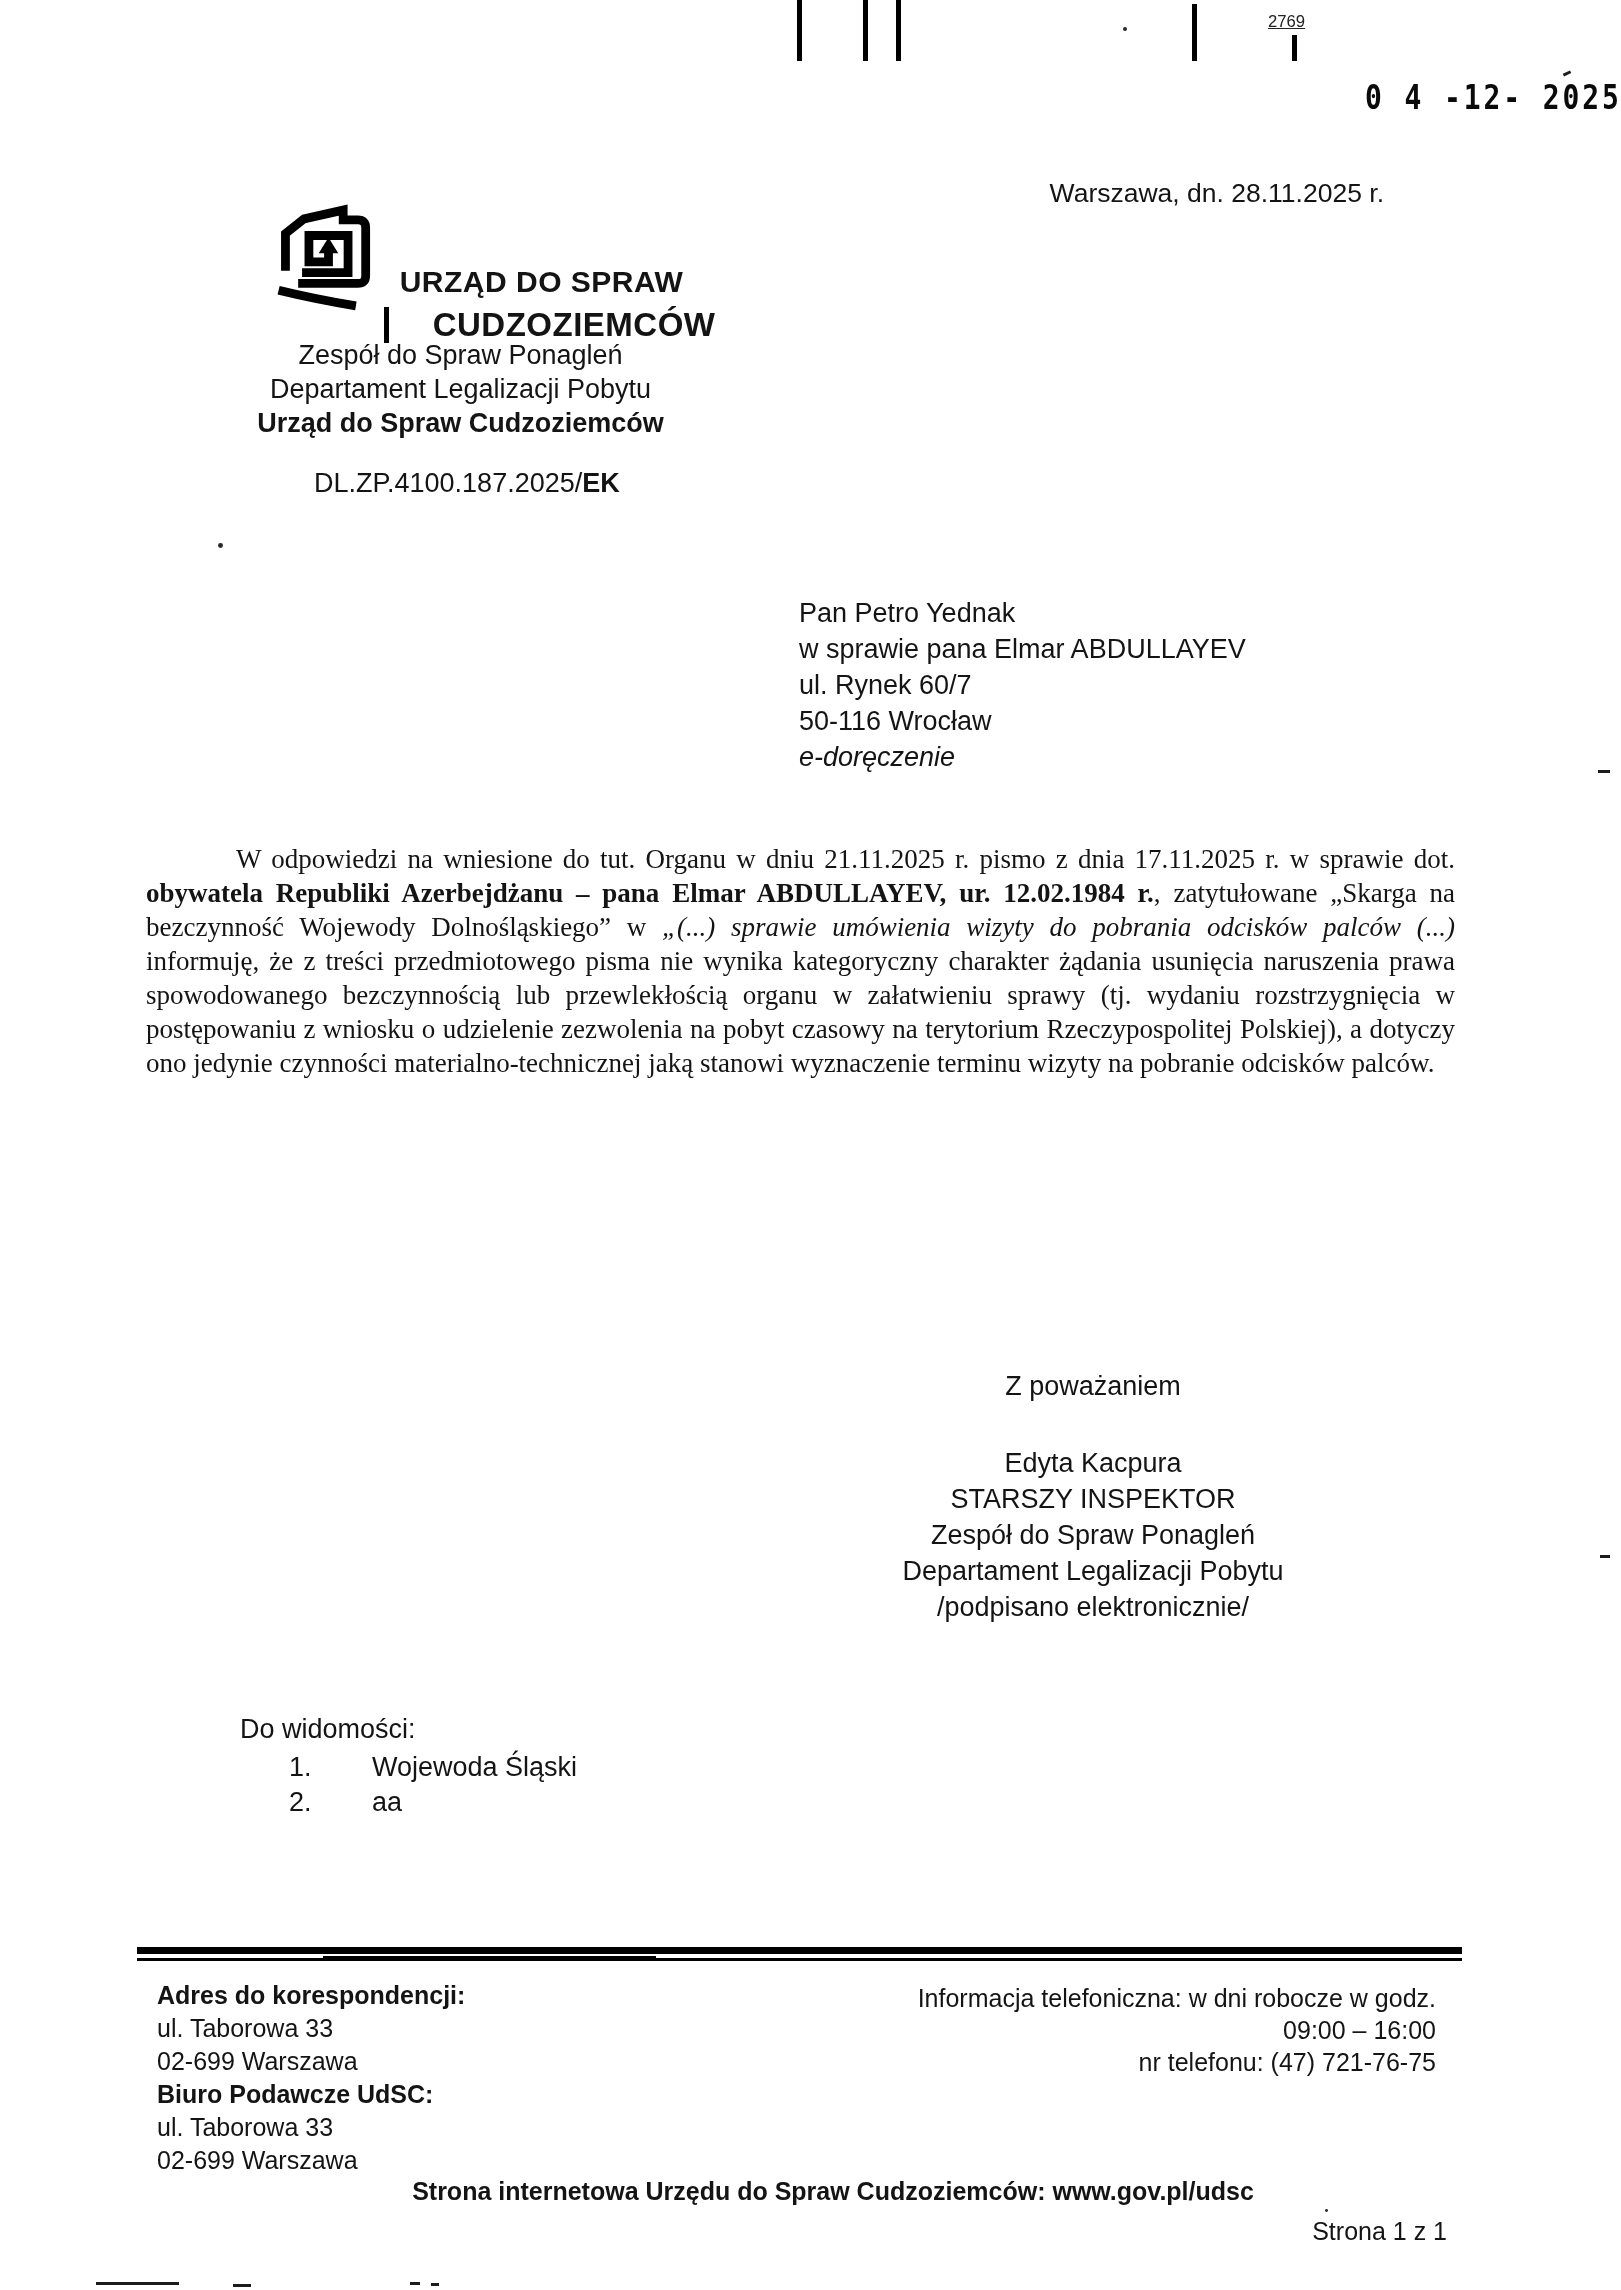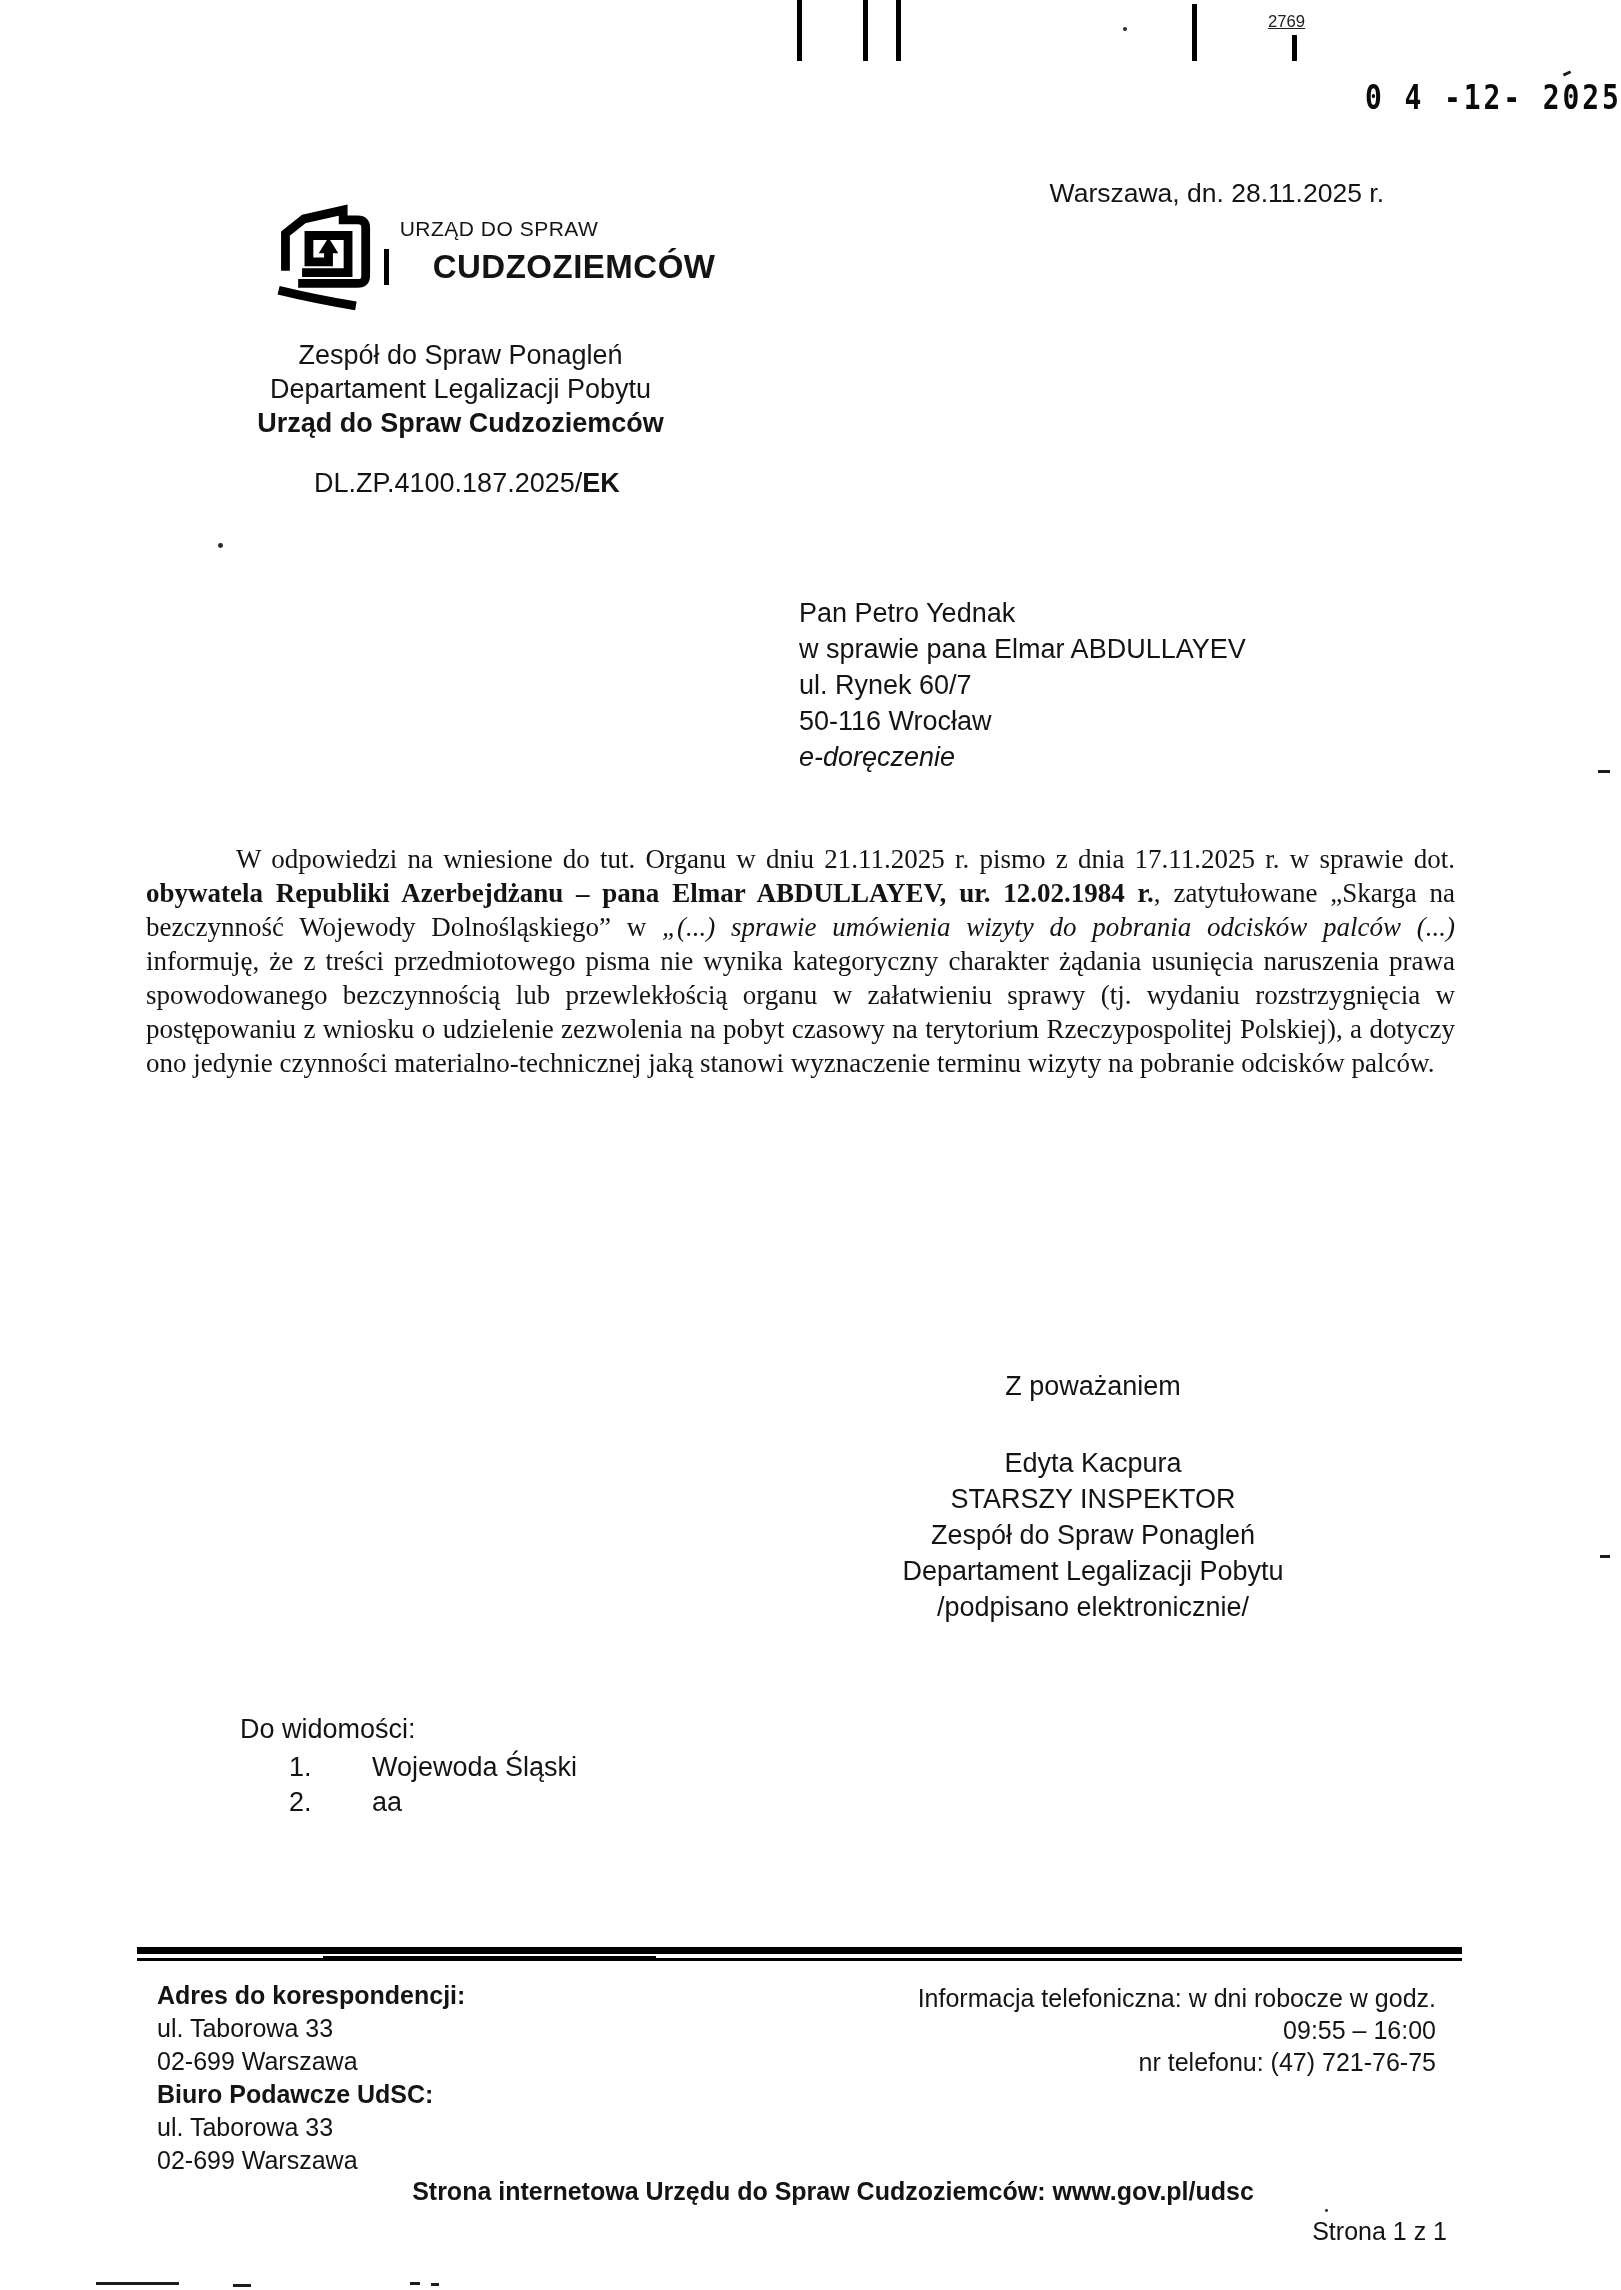--- a/index.html
+++ b/index.html
@@ -17,21 +17,21 @@
   .batch-number{left:1268px;top:11.8px;font-size:16.7px;color:#222;text-decoration:underline;}
   .date-stamp{
     left:1365px;top:78px;font-family:"DejaVu Sans Mono",monospace;
     font-weight:700;font-size:28px;letter-spacing:2.9px;white-space:nowrap;
     transform:scaleY(1.18);transform-origin:top left;color:#0a0a0a;
   }
   .place-date{left:980px;top:178px;width:404px;text-align:right;font-size:26.5px;}
 
   .logo{left:261px;top:204px;}
   .orgname{left:384px;top:217px;}
-  .orgname .l1{font-size:21px;font-weight:normal;letter-spacing:0.5px;margin-left:15.7px;}
+  .orgname .l1{font-size:30px;font-weight:bold;letter-spacing:0.5px;margin-left:15.7px;margin-top:48px;}
   .orgname .l2{display:flex;align-items:center;margin-top:6.9px;gap:34px;}
   .orgname .bar{width:4.9px;height:36px;background:#000;margin-right:9.8px;}
   .orgname .l2 span{font-size:33px;font-weight:bold;letter-spacing:0.5px;}
 
   .unitblock{left:228px;top:338px;width:465px;text-align:center;font-size:27px;line-height:34px;}
   .casenum{left:314px;top:468px;font-size:27px;}
 
   .recipient{left:799px;top:595px;font-size:27px;line-height:36px;}
 
   .para{left:146px;width:1309px;font-size:27px;line-height:34px;text-align:justify;text-indent:90px;}
@@ -141,21 +141,21 @@
     <div class="b">Adres do korespondencji:</div>
     <div>ul. Taborowa 33</div>
     <div>02-699 Warszawa</div>
     <div class="b">Biuro Podawcze UdSC:</div>
     <div>ul. Taborowa 33</div>
     <div>02-699 Warszawa</div>
   </div>
 
   <div class="abs f-right">
     <div>Informacja telefoniczna: w dni robocze w godz.</div>
-    <div>09:55 – 16:00</div>
+    <div>09:00 – 16:00</div>
     <div>nr telefonu: (47) 721-76-75</div>
   </div>
 
   <div class="abs website">Strona internetowa Urzędu do Spraw Cudzoziemców: www.gov.pl/udsc</div>
   <div class="abs pagenum">Strona 1 z 1</div>
   <div class="dot" style="left:1325px;top:2209px;width:2.9px;height:2.9px;"></div>
 
   <div class="art" style="left:96px;top:2282px;width:83px;height:2.9px;"></div>
   <div class="art" style="left:233px;top:2284px;width:17.6px;height:2.9px;"></div>
   <div class="art" style="left:410px;top:2282px;width:9.8px;height:2.9px;"></div>

